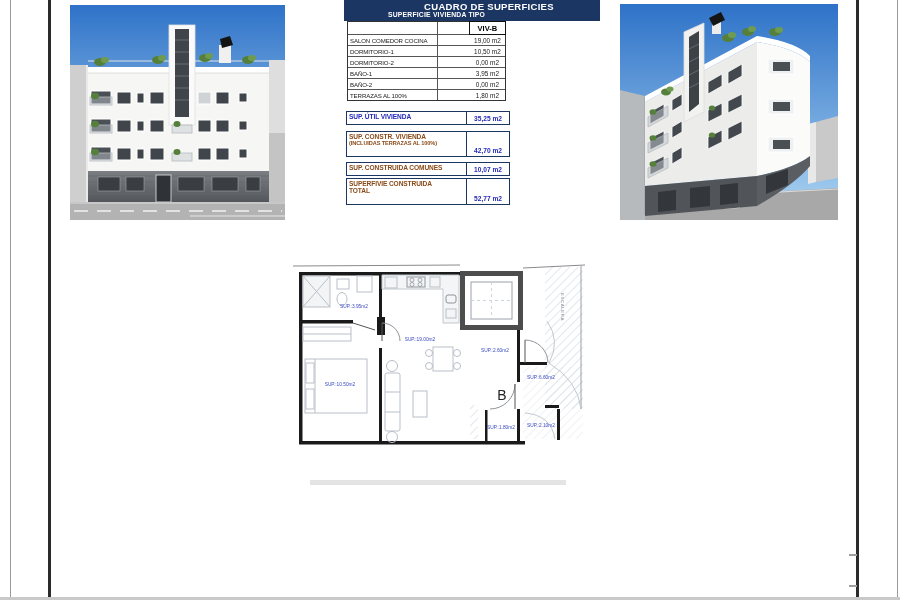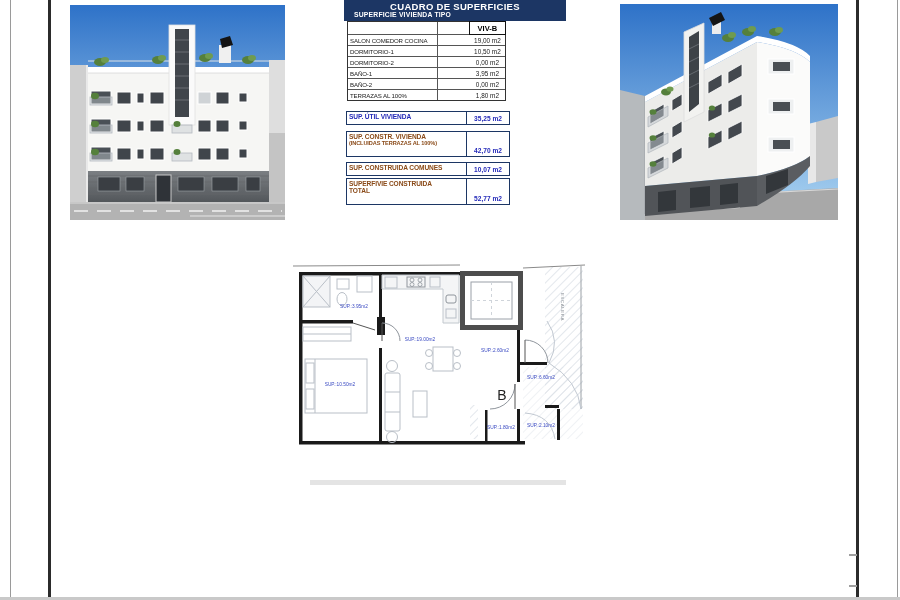--- a/index.html
+++ b/index.html
@@ -15,21 +15,21 @@
   .plan-shadow{position:absolute;left:310px;top:480px;width:256px;height:5px;background:#e4e4e4;}
   .tick{position:absolute;left:849px;width:8px;height:2px;background:#9f9f9f;}
 
   
   .img-left{position:absolute;left:70px;top:5px;}
   .img-right{position:absolute;left:620px;top:4px;}
   .plan{position:absolute;left:293px;top:263px;}
 
   
   .stable{position:absolute;left:344px;top:0;width:210px;font-family:"Liberation Sans",sans-serif;}
-  .thead{position:absolute;left:0;top:0;width:222px;height:21px;background:#1c3664;color:#fff;}
+  .thead{position:absolute;left:0;top:0;width:222px;height:21px;background:#1c3664;color:#fff;padding-left:34px;}
   .thead .l1{font-size:9.5px;font-weight:bold;text-align:center;letter-spacing:.3px;padding-top:1px;}
   .thead .l2{font-size:6.8px;font-weight:bold;padding-left:10px;margin-top:-1px;letter-spacing:.2px;}
   .maintbl{position:absolute;left:3px;top:21px;width:157px;border:1px solid #333;background:#fff;}
   .trow{display:flex;border-top:1px solid #555;gap:32px;}
   .trow:first-child{border-top:none;}
   .trow .tlabel{width:111px;border-right:1px solid #555;font-size:6.1px;color:#1a1a1a;
     padding:2px 0 1px 2px;white-space:nowrap;overflow:hidden;letter-spacing:-.1px;}
   .trow .tval{width:45px;font-size:6.4px;color:#1a1a1a;text-align:center;padding:2px 0 1px 0;}
   .hrow{height:12px;}
   .hrow .tval{border:1.5px solid #111;margin:-1px -1px -1px -1px;font-weight:bold;font-size:7.5px;

